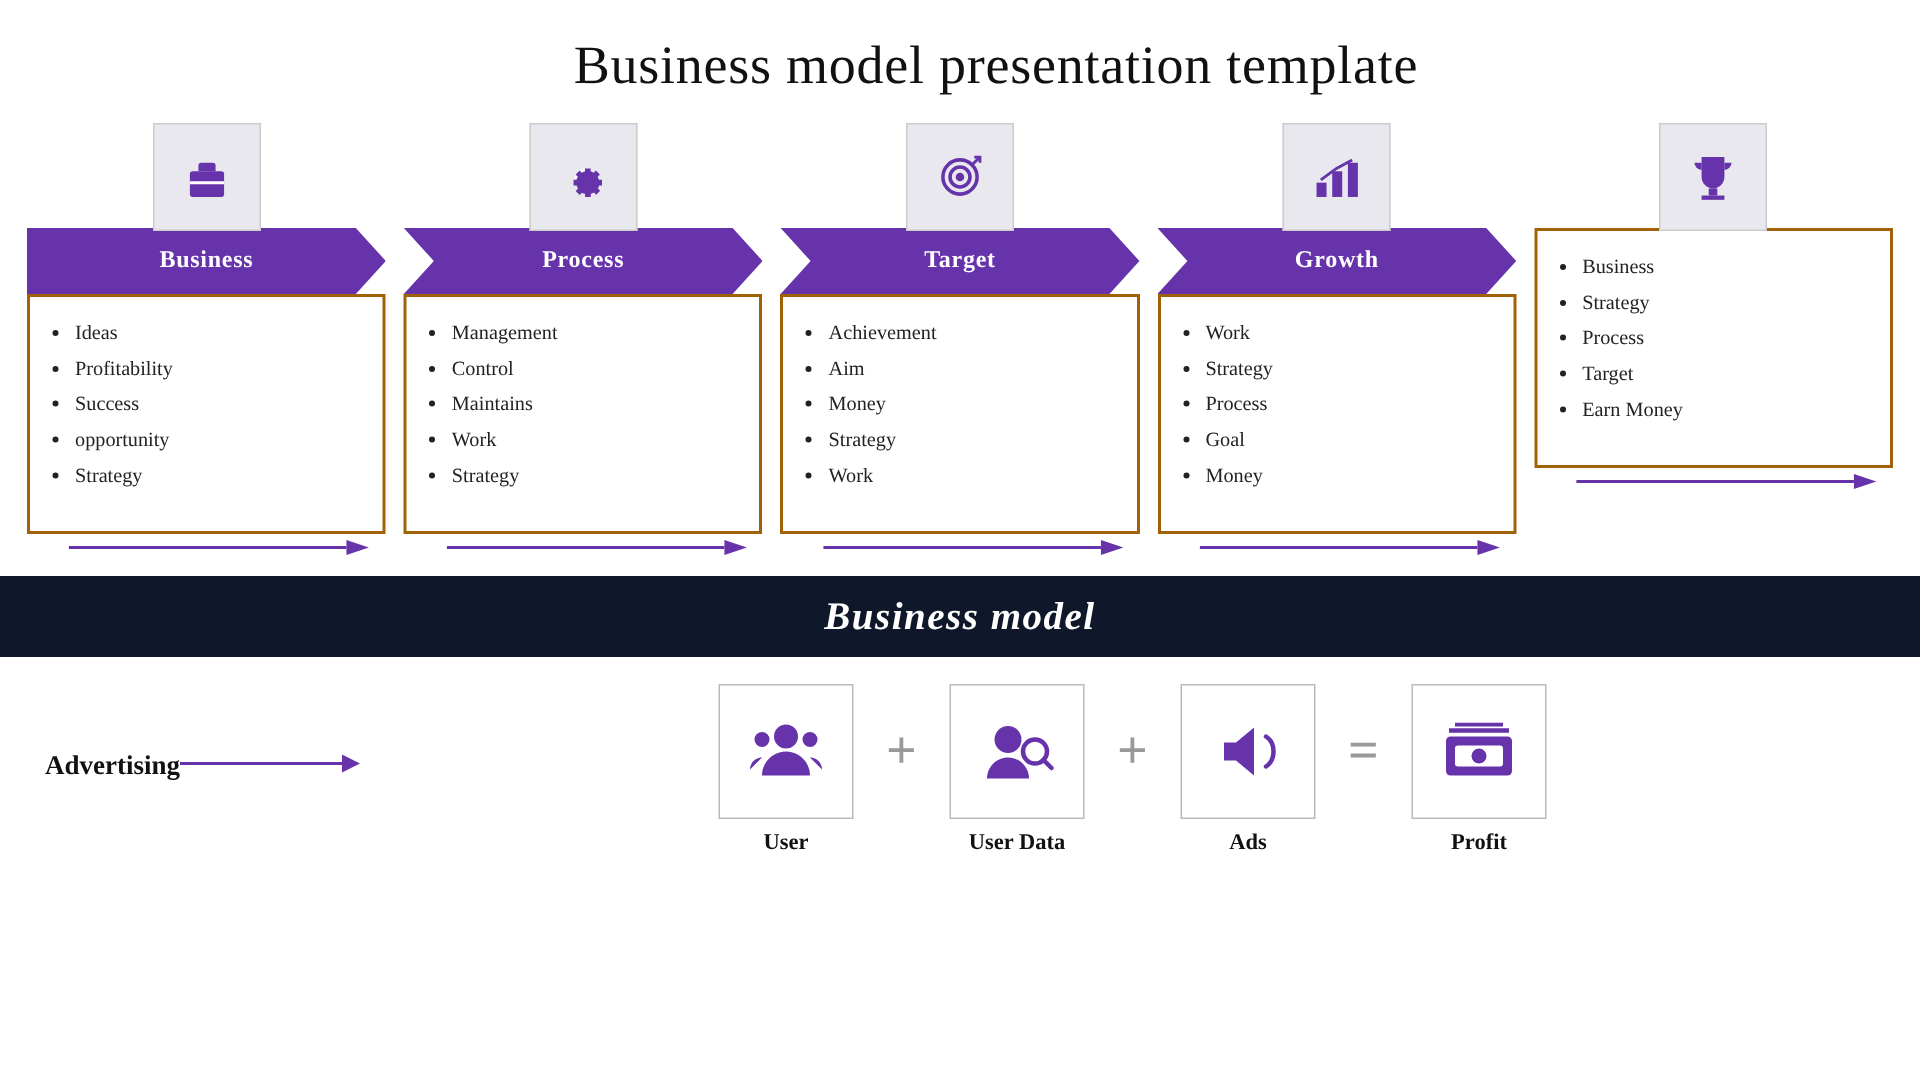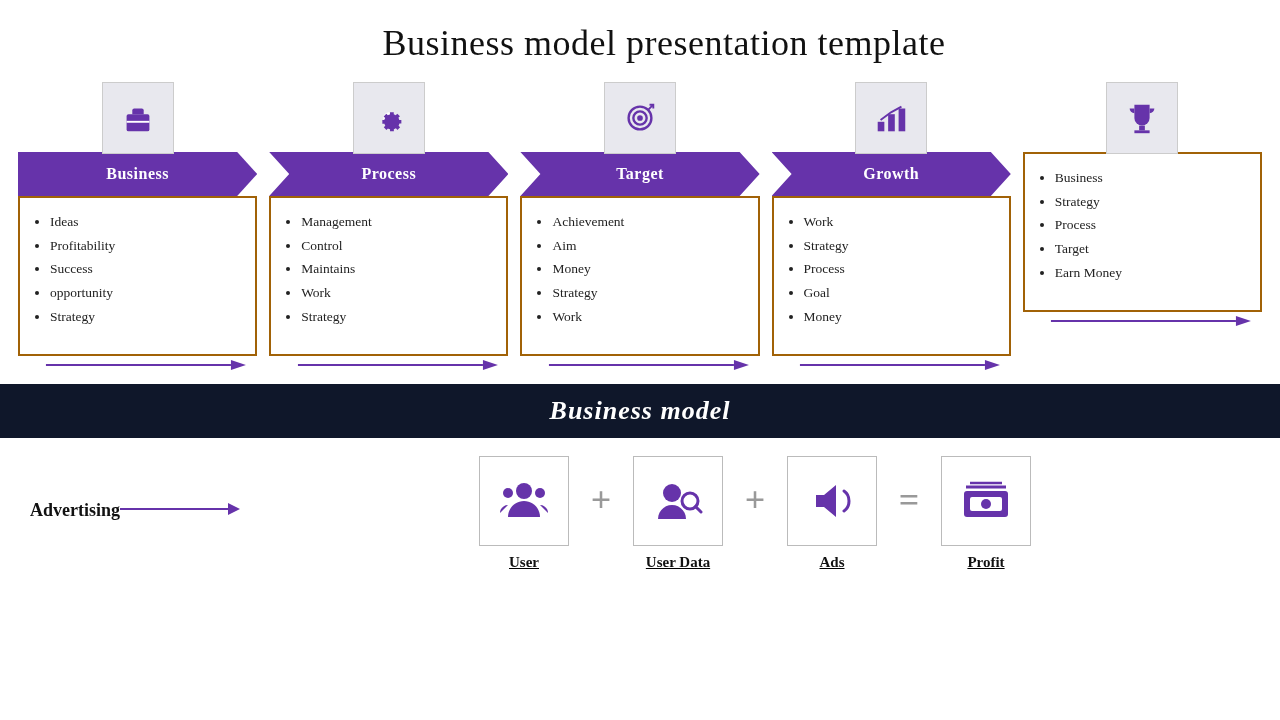--- a/index.html
+++ b/index.html
@@ -162,21 +162,20 @@
       flex: 1;
       justify-content: center;
       gap: 10px;
     }
 
     .bottom-item {
       display: flex;
       flex-direction: column;
       align-items: center;
       gap: 8px;
-      text-decoration: underline;
     }
 
     .bottom-icon-box {
       width: 90px;
       height: 90px;
       border: 1.5px solid #bbb;
       display: flex;
       align-items: center;
       justify-content: center;
       background: #fff;

